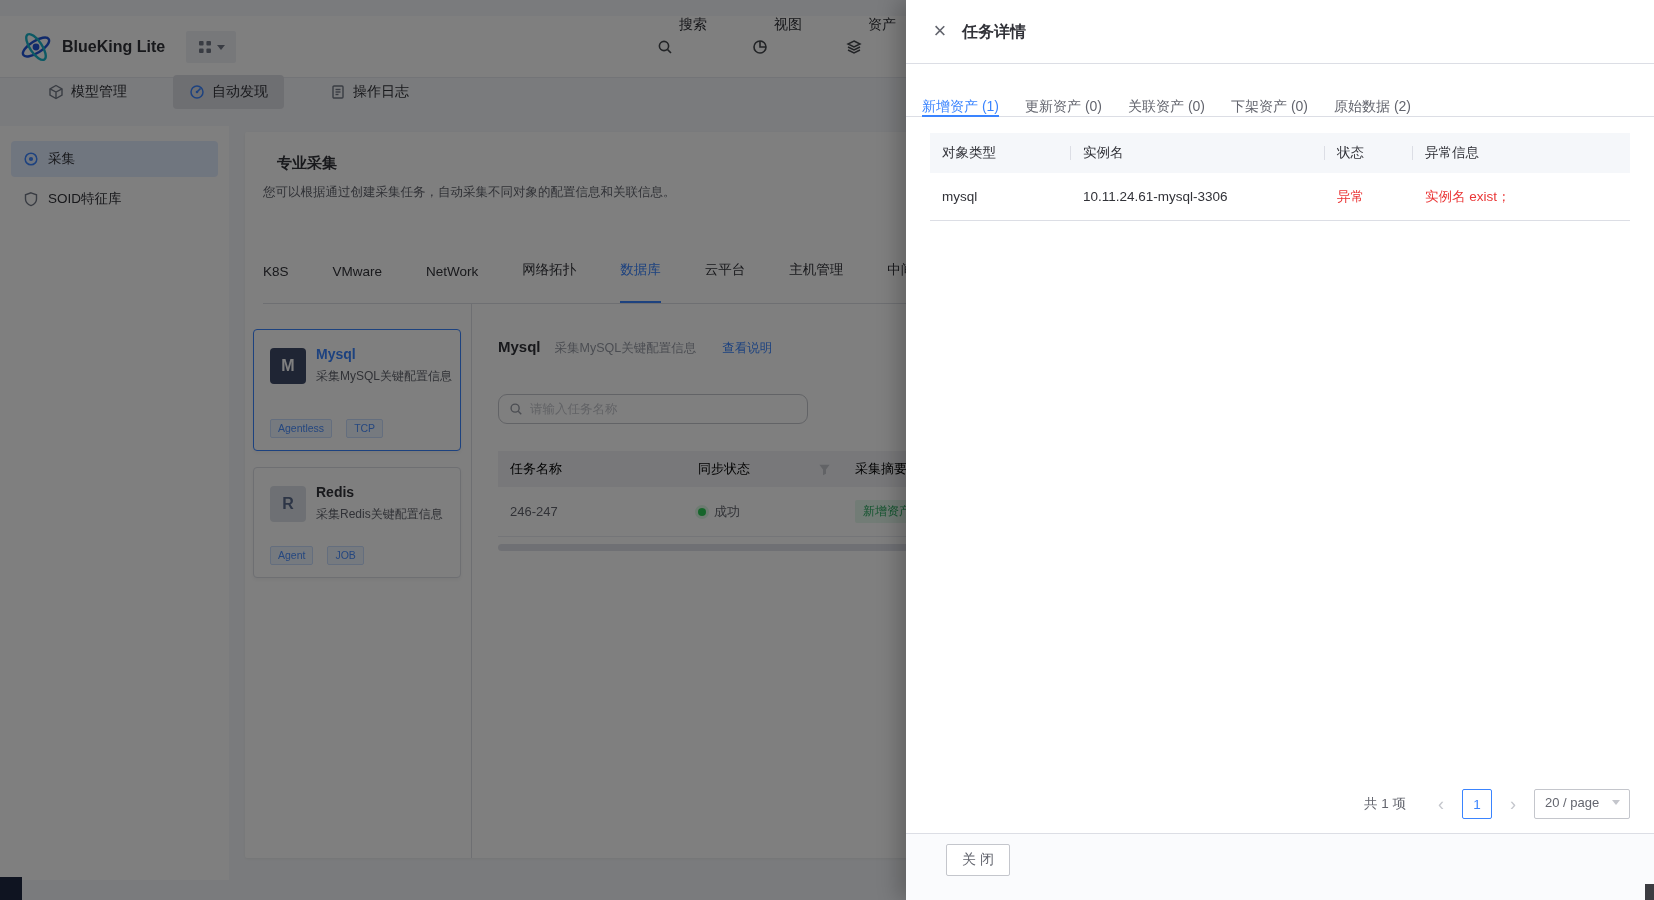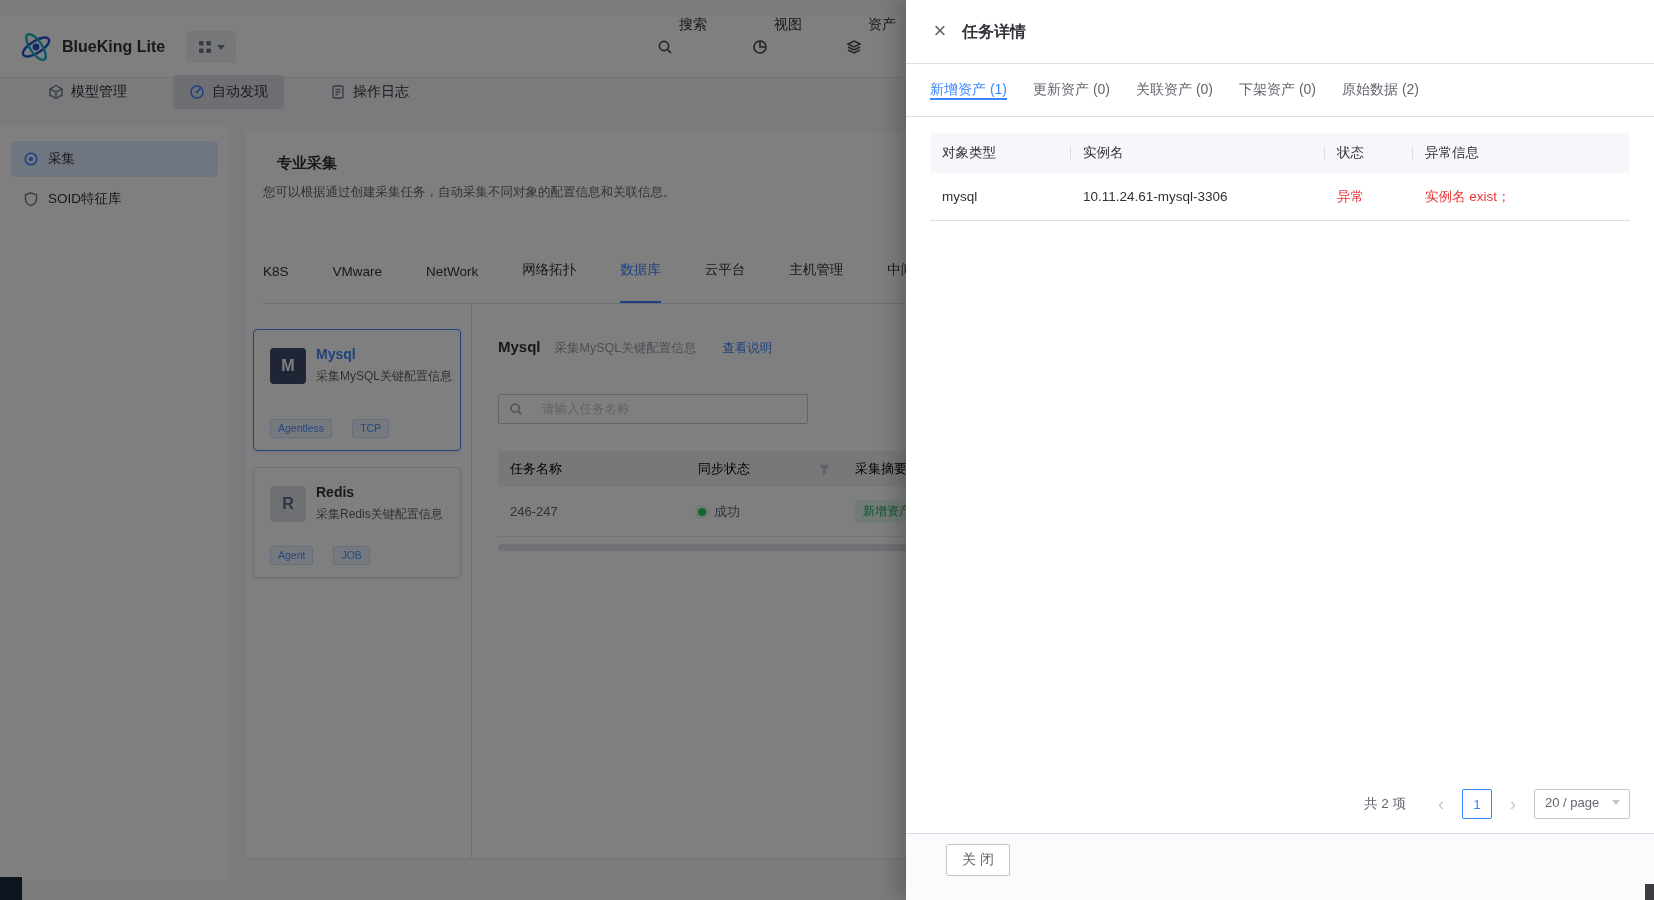--- a/index.html
+++ b/index.html
@@ -40,28 +40,28 @@
   .v-div{position:absolute;left:226px;top:172px;bottom:0;width:1px;background:#dcdee5}
 
   .tpl-card{position:absolute;left:8px;width:208px;background:#fff;border:1px solid #dcdee5;border-radius:4px;box-shadow:0 2px 4px rgba(25,25,41,.05);cursor:pointer}
   .tpl-card.selected{border-color:#3a84ff}
   .card-avatar{position:absolute;left:16px;top:18px;width:36px;height:36px;border-radius:4px;display:flex;align-items:center;justify-content:center;font-size:16px;font-weight:bold}
   .card-avatar.m{background:#3e4a68;color:#fff}
   .card-avatar.r{background:#dde1e8;color:#5a6b8c}
   .card-title{position:absolute;left:62px;top:16px;font-size:14px;font-weight:bold;color:#313238}
   .card-title.blue{color:#3a84ff}
   .card-desc{position:absolute;left:62px;top:38px;width:138px;font-size:12px;line-height:16px;color:#63656e}
-  .card-tags{position:absolute;left:16px;bottom:12px;display:flex;gap:20px}
+  .card-tags{position:absolute;left:16px;bottom:12px;display:flex;gap:14px}
   .chip{font-size:10.5px;padding:2px 7px;background:#edf4ff;border:1px solid #c9dcfc;color:#4b8fff;border-radius:2px;line-height:13px}
 
   .detail-header{position:absolute;left:253px;top:206px;display:flex;align-items:baseline}
   .detail-title{font-size:15px;font-weight:bold;color:#313238}
   .detail-sub{font-size:12.5px;color:#979ba5;margin-left:14px}
   .detail-link{font-size:12.5px;color:#3a84ff;margin-left:26px;cursor:pointer}
-  .search-box{position:absolute;left:253px;top:262px;width:310px;height:30px;border:1px solid #c4c6cc;border-radius:2px;background:#fff;display:flex;align-items:center;padding:0 10px;gap:19px}
+  .search-box{position:absolute;left:253px;top:262px;width:310px;height:30px;border:1px solid #c4c6cc;border-radius:9px;background:#fff;display:flex;align-items:center;padding:0 10px;gap:7px}
   .search-box .icon16{color:#979ba5}
   .search-box input{border:none;outline:none;flex:1;font-size:12.5px;color:#63656e;background:transparent}
   .search-box input::placeholder{color:#c4c6cc}
 
   .task-table{position:absolute;left:253px;top:319px;width:660px;font-size:13px}
   .t-head{display:flex;height:36px;background:#f0f1f5;align-items:center;color:#000000;font-weight:normal}
   .t-row{display:flex;height:50px;align-items:center;border-bottom:1px solid #e8eaf0;background:#fff;cursor:pointer;color:#63656e}
   .tc-name{width:188px;padding:0 12px}
   .tc-status{width:157px;padding:0 12px;display:flex;align-items:center;gap:8px}
   .tc-summary{width:315px;padding:0 12px;overflow:hidden;white-space:nowrap}
@@ -72,21 +72,21 @@
 
   .corner-bl{position:absolute;left:0;top:877px;width:22px;height:23px;background:#1f2942;z-index:60}
   .corner-br{position:absolute;left:1645px;top:884px;width:9px;height:16px;background:#3c3c41;z-index:120}
 
   
   .mask{position:absolute;left:0;top:0;width:906px;height:900px;background:rgba(0,0,0,.5);z-index:50;cursor:pointer}
   .drawer{position:absolute;left:906px;top:0;width:748px;height:900px;background:#fff;z-index:100;box-shadow:-8px 0 20px rgba(0,0,0,.22)}
   .d-header{position:absolute;top:0;left:0;right:0;height:64px;border-bottom:1px solid #dcdee5;background:#fff}
   .d-close{position:absolute;left:20px;top:18px;width:28px;height:28px;font-size:22px;line-height:26px;text-align:center;color:#63656e;cursor:pointer}
   .d-title{position:absolute;left:56px;top:0;height:64px;line-height:64px;font-size:16px;font-weight:bold;color:#313238}
-  .d-tabs{position:absolute;top:64px;left:0;right:0;height:53px;border-bottom:1px solid #dcdee5;display:flex;align-items:center;gap:26px;padding:0 24px}
+  .d-tabs{position:absolute;top:64px;left:0;right:0;height:53px;border-bottom:1px solid #dcdee5;display:flex;align-items:flex-end;gap:26px;padding:0 16px}
   .d-tab{font-size:14px;color:#63656e;display:flex;align-items:center;cursor:pointer;position:relative;white-space:nowrap}
   .d-tab.active{color:#3a84ff}
   .d-tab.active::after{content:"";position:absolute;left:0;right:0;bottom:-1px;height:2px;background:#3a84ff}
 
   .d-table{position:absolute;left:24px;top:133px;width:700px;font-size:13.5px}
   .d-thead{display:flex;height:40px;background:#f5f7fa;align-items:center;color:#313238;font-weight:normal}
   .d-th{padding:0 12px;display:flex;align-items:center;height:100%;position:relative}
   .d-th:not(:last-child)::after{content:"";position:absolute;right:0;top:13px;bottom:13px;width:1px;background:#dcdee5}
   .d-trow{display:flex;height:48px;align-items:center;border-bottom:1px solid #dcdee5;color:#313238;background:#fff}
   .d-td{padding:0 12px;overflow:hidden;white-space:nowrap}
@@ -319,21 +319,21 @@
     </div>
     <div class="d-trow">
       <div class="d-td cw1">mysql</div>
       <div class="d-td cw2">10.11.24.61-mysql-3306</div>
       <div class="d-td cw3 red">异常</div>
       <div class="d-td cw4 red">实例名 exist；</div>
     </div>
   </div>
 
   <div class="d-pagination">
-    <span class="pg-total">共 2 项</span>
+    <span class="pg-total">共 1 项</span>
     <span class="pg-arrow">‹</span>
     <span class="pg-page">1</span>
     <span class="pg-arrow">›</span>
     <span class="pg-select">
       <span>20 / page</span>
       <span class="caret"></span>
     </span>
   </div>
 
   <div class="d-footer">

